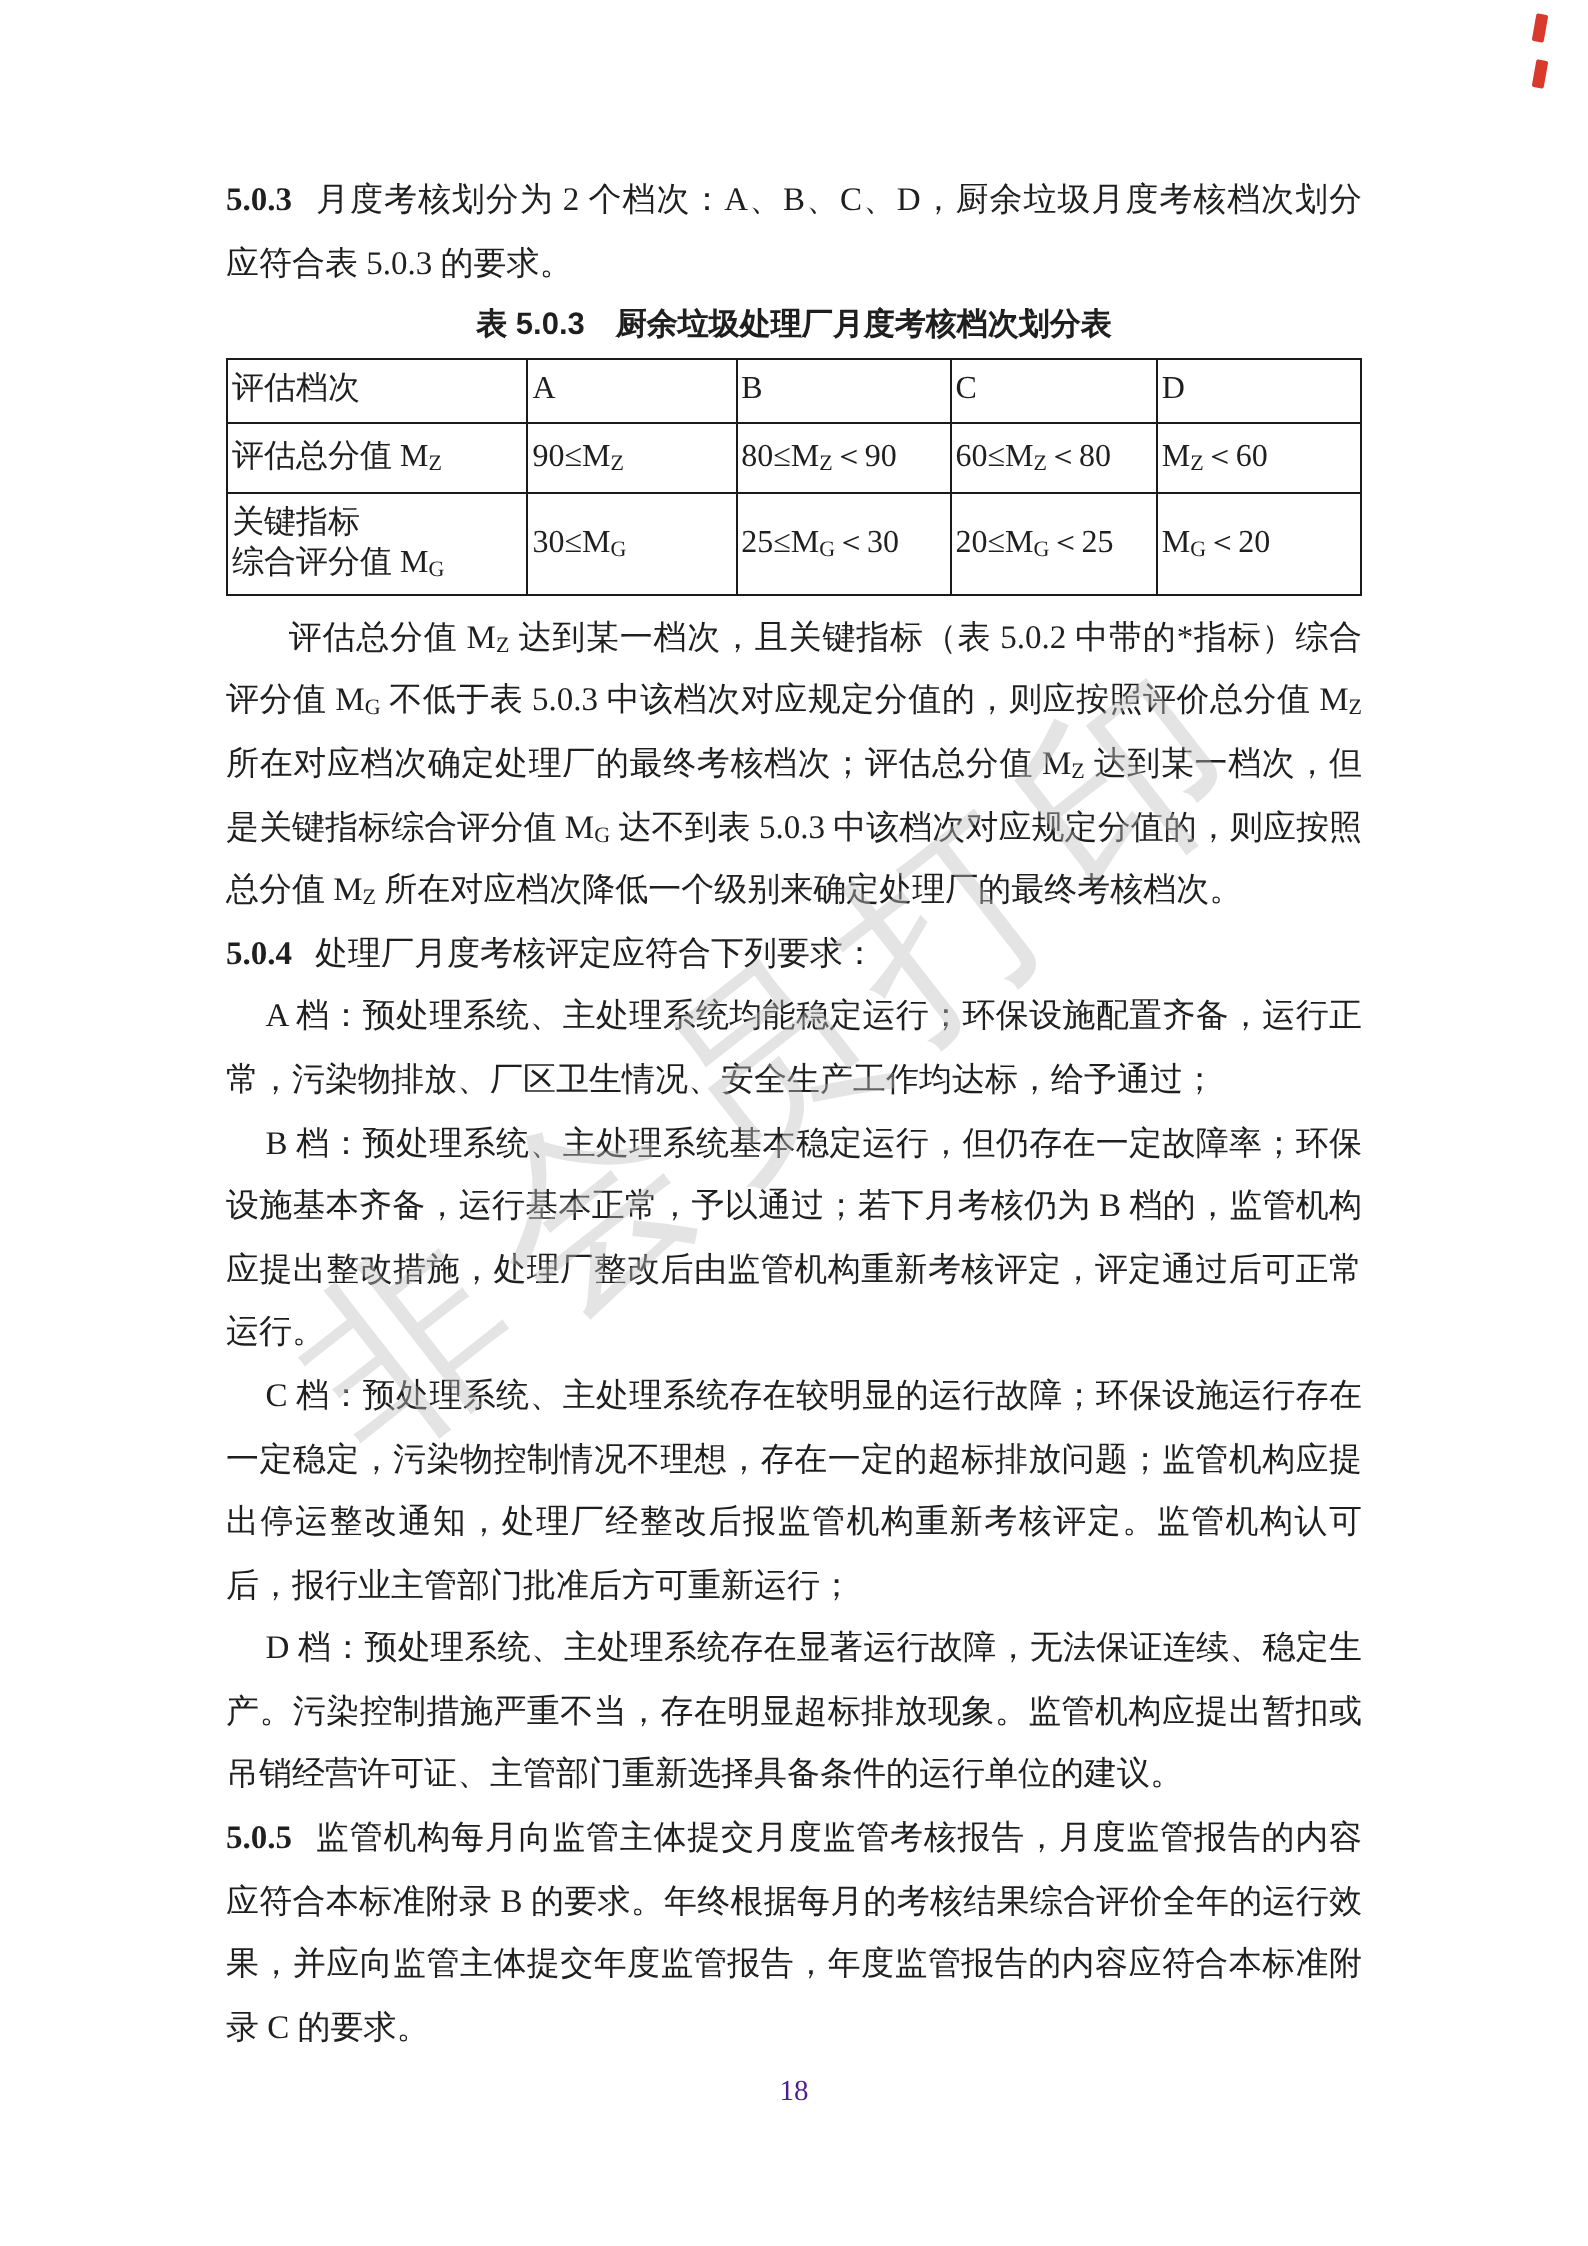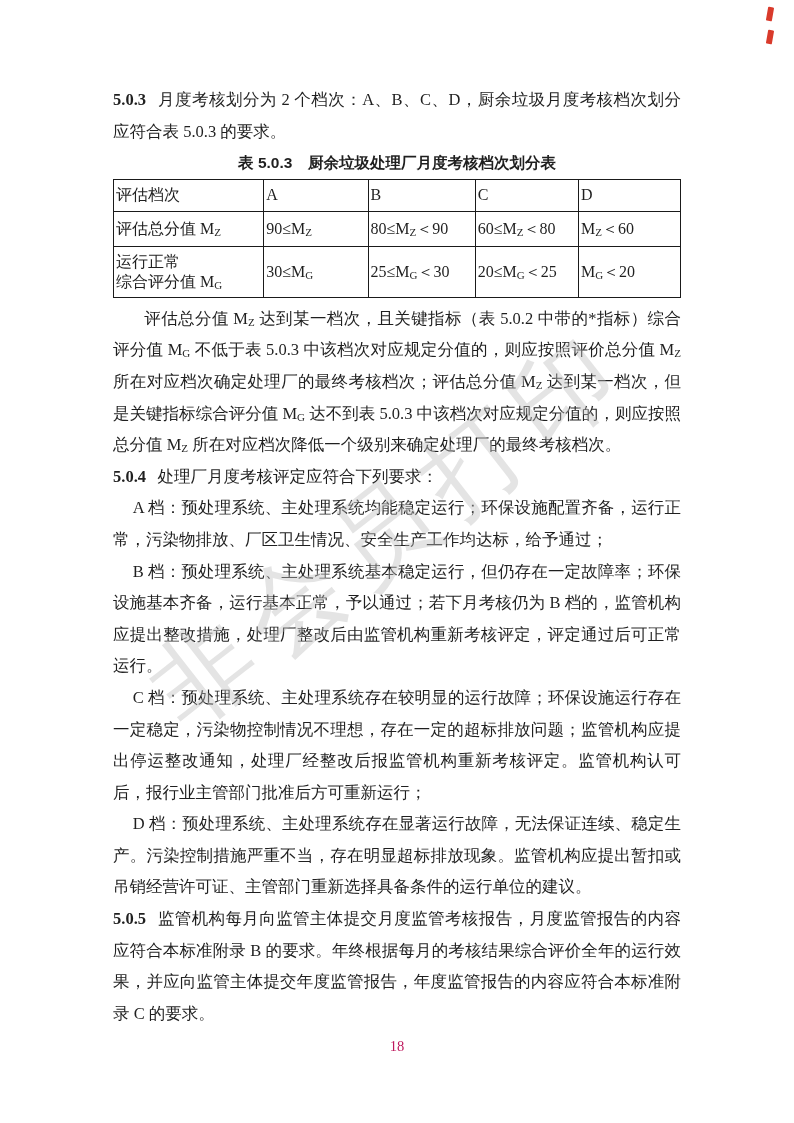--- a/index.html
+++ b/index.html
@@ -64,21 +64,21 @@
     font-family:"Liberation Sans","DejaVu Sans",sans-serif;
     pointer-events:none;
     z-index:3;
   }
   .page-number {
     position:absolute;
     left:0; top:1038px;
     width:100%;
     text-align:center;
     font-size:14.5px;
-    color:#be185d;
+    color:#4c1d95;
   }
   .red-mark {
     position:absolute;
     width:6px; height:14px;
     background:#d93a2b;
     transform:rotate(10deg);
     border-radius:1px;
   }
   .red-mark.m1 { left:767px; top:7px; }
   .red-mark.m2 { left:767px; top:30px; }
@@ -117,21 +117,21 @@
       </tr>
       <tr class="t-row1">
         <td>评估总分值 M<sub>Z</sub></td>
         <td>90≤M<sub>Z</sub></td>
         <td>80≤M<sub>Z</sub>＜90</td>
         <td>60≤M<sub>Z</sub>＜80</td>
         <td>M<sub>Z</sub>＜60</td>
       </tr>
       <tr class="t-row2">
         <td>
-              <div>运行正常</div>
+              <div>关键指标</div>
               <div>综合评分值 M<sub>G</sub></div>
             </td>
         <td>30≤M<sub>G</sub></td>
         <td>25≤M<sub>G</sub>＜30</td>
         <td>20≤M<sub>G</sub>＜25</td>
         <td>M<sub>G</sub>＜20</td>
       </tr>
     </tbody>
       </table>
 

